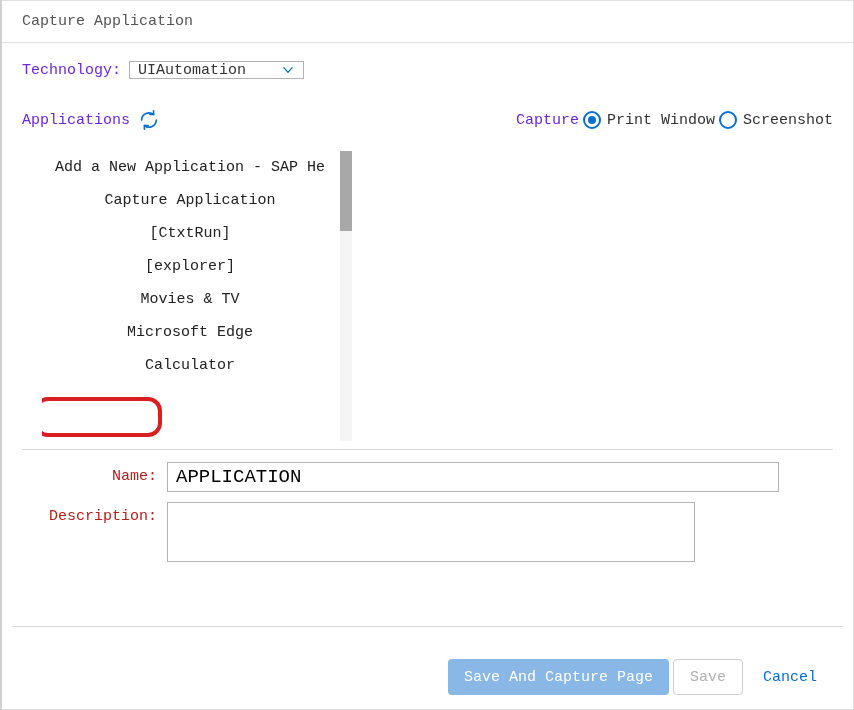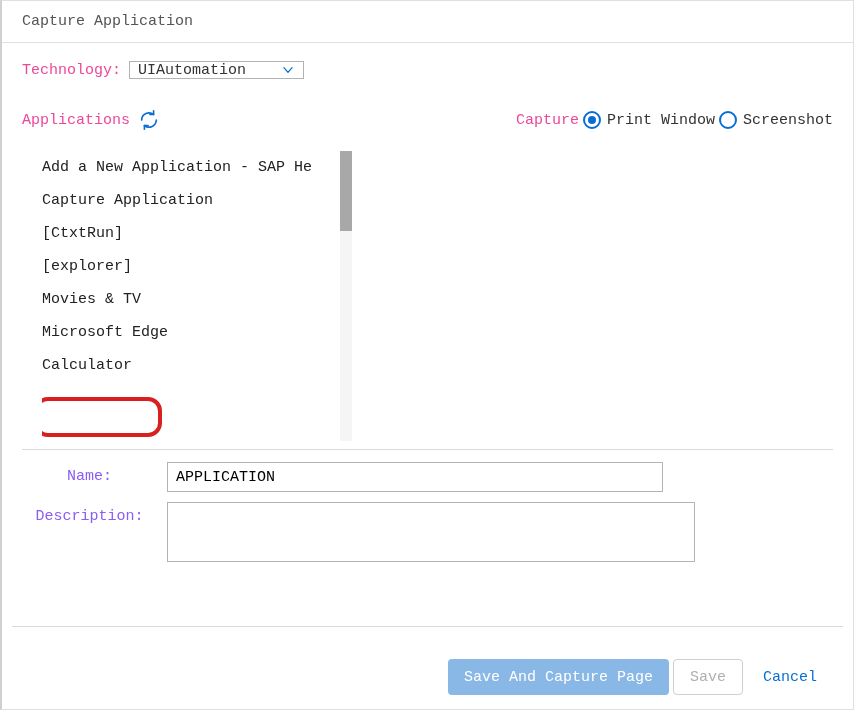--- a/index.html
+++ b/index.html
@@ -28,21 +28,21 @@
   .content {
     padding: 18px 20px 0 20px;
   }
   .row-tech {
     display: flex;
     align-items: center;
     gap: 8px;
     margin-bottom: 30px;
   }
   .label {
-    color: #ec4899;
+    color: #6d28d9;
     font-size: 15px;
   }
   .select-wrap {
     position: relative;
     display: inline-flex;
     align-items: center;
     border: 1px solid #b3b3b3;
     height: 16px;
     width: 175px;
     padding: 8px 8px;
@@ -102,20 +102,21 @@
     width: 310px;
     height: 290px;
     margin-left: 20px;
     margin-bottom: 8px;
     overflow: hidden;
   }
   .list-inner {
     position: absolute;
     left: 0; top: 0; right: 14px; bottom: 0;
     overflow: hidden;
+    text-align: center;
   }
   .list-item {
     padding: 8px 0;
     font-size: 15px;
     color: #222;
     white-space: nowrap;
     overflow: hidden;
     text-overflow: clip;
     cursor: pointer;
   }
@@ -144,31 +145,31 @@
     border-top: 1px solid #d9d9d9;
     margin: 4px 0 12px 0;
   }
   .form-row {
     display: flex;
     align-items: flex-start;
     margin-bottom: 10px;
   }
   .form-label {
     width: 145px;
-    text-align: center;
+    text-align: right;
     padding-right: 10px;
     padding-top: 6px;
-    color: #8b5cf6;
+    color: #b91c1c;
   }
   .text-input {
     height: 30px;
     border: 1px solid #b3b3b3;
     padding: 4px 8px;
-    font-size: 15px;
-    width: 496px;
+    font-size: 19px;
+    width: 612px;
     font-family: inherit;
   }
   .textarea-input {
     border: 1px solid #b3b3b3;
     padding: 6px 8px;
     font-size: 15px;
     width: 528px;
     height: 60px;
     resize: none;
     font-family: inherit;

